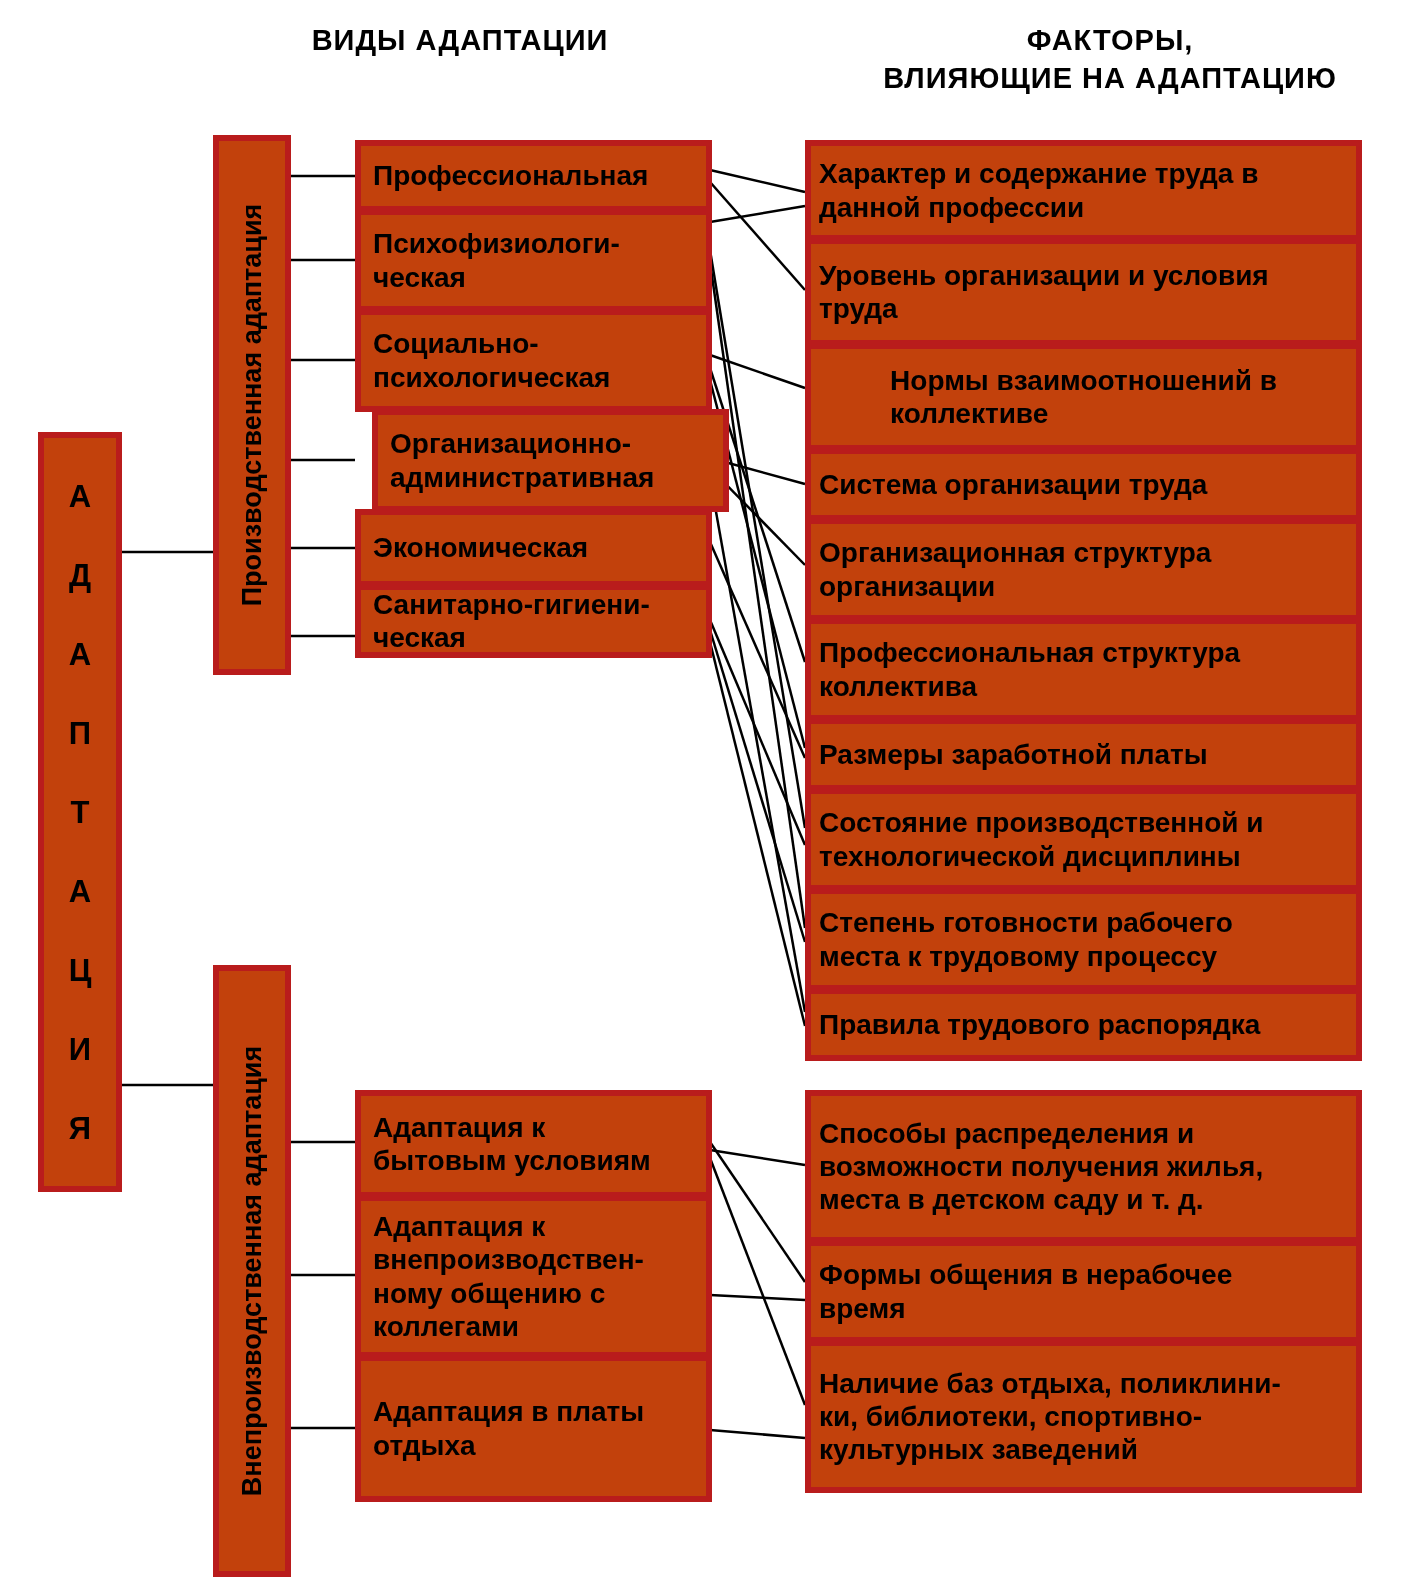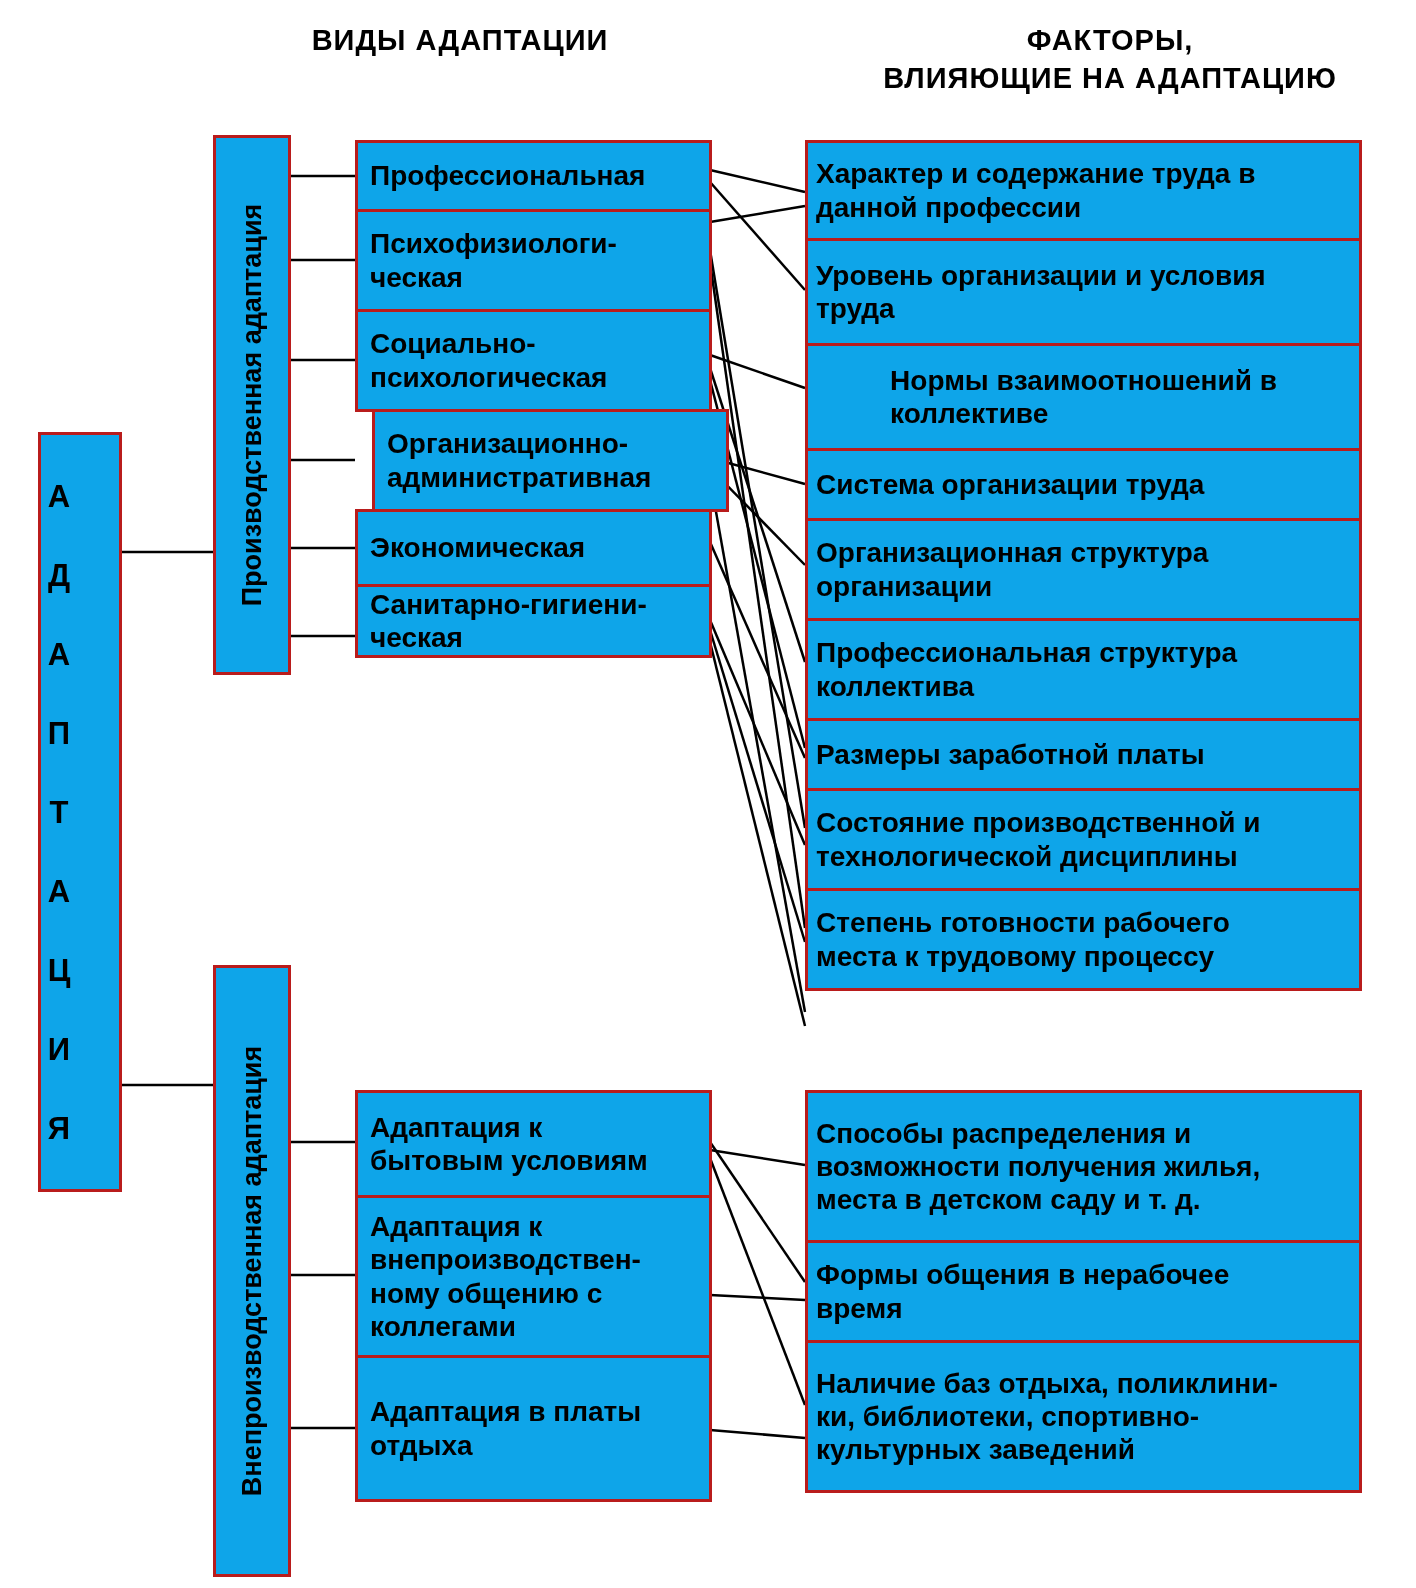--- a/index.html
+++ b/index.html
@@ -19,35 +19,35 @@
   .title{
     position:absolute;
     font-size:29px;
     letter-spacing:1px;
     text-align:center;
     white-space:pre-line;
     line-height:1.3;
   }
   .box{
     position:absolute;
-    border:3px solid #b91c1c;
-    background:#0ea5e9;
+    border:6px solid #b91c1c;
+    background:#c2410c;
     box-sizing:border-box;
     display:flex;
     align-items:center;
   }
   .box .lbl{
     white-space:pre-line;
     line-height:1.18;
   }
   .mid{left:355px;width:357px;font-size:28px;padding:4px 12px;}
   .fac{left:805px;width:557px;font-size:28px;padding:4px 8px;}
   .root{
     left:38px;top:432px;width:84px;height:760px;
-    justify-content:flex-start;
+    justify-content:center;
   }
   .root .letters{
     width:36px;
     word-break:break-all;
     white-space:normal;
     line-height:79px;
     text-align:center;
     font-size:31px;
   }
   .vgroup{justify-content:center;}
@@ -177,20 +177,23 @@
     <span class="lbl">Размеры заработной платы</span>
   </div>
   <div class="box fac" style="top:788px;height:103px;">
     <span class="lbl">Состояние производственной и
 технологической дисциплины</span>
   </div>
   <div class="box fac" style="top:888px;height:103px;">
     <span class="lbl">Степень готовности рабочего
 места к трудовому процессу</span>
   </div>
+  <div class="box fac" style="top:988px;height:73px;">
+    <span class="lbl">Правила трудового распорядка</span>
+  </div>
 
   <div class="box fac" style="top:1090px;height:153px;">
     <span class="lbl">Способы распределения и
 возможности получения жилья,
 места в детском саду и т. д.</span>
   </div>
   <div class="box fac" style="top:1240px;height:103px;">
     <span class="lbl">Формы общения в нерабочее
 время</span>
   </div>

